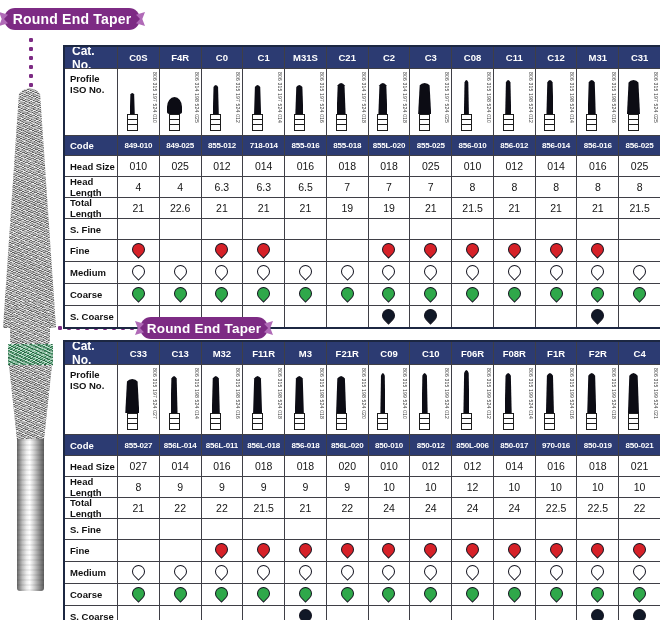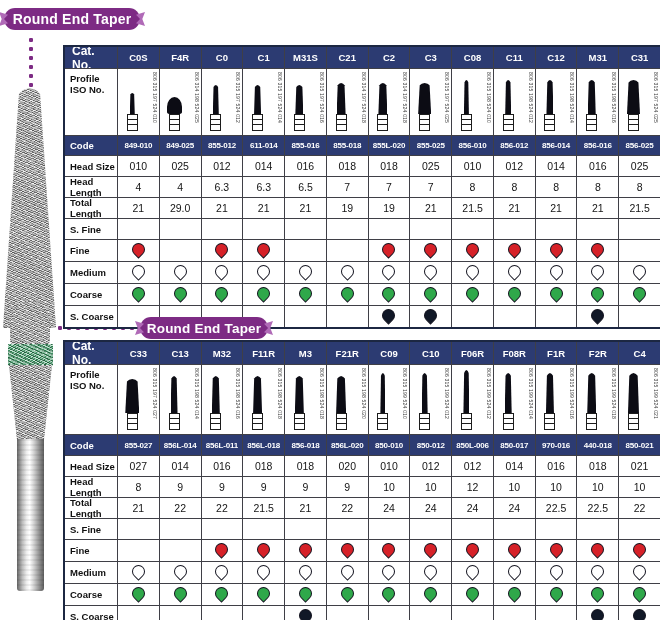--- a/index.html
+++ b/index.html
@@ -214,21 +214,21 @@
         <div class="bur">
           <div class="bur-head" style="width: 13px; height: 34px;"></div>
           <div class="bur-shank"></div>
         </div>
         <div class="iso">806 315 197 524 025</div>
       </div>
       <div class="cell navy lbl" style="color: rgb(255, 255, 255);">Code</div>
       <div class="cell navy codeval">849-010</div>
       <div class="cell navy codeval">849-025</div>
       <div class="cell navy codeval">855-012</div>
-      <div class="cell navy codeval">611-014</div>
+      <div class="cell navy codeval">718-014</div>
       <div class="cell navy codeval">855-016</div>
       <div class="cell navy codeval">855-018</div>
       <div class="cell navy codeval">855L-020</div>
       <div class="cell navy codeval">855-025</div>
       <div class="cell navy codeval">856-010</div>
       <div class="cell navy codeval">856-012</div>
       <div class="cell navy codeval">856-014</div>
       <div class="cell navy codeval">856-016</div>
       <div class="cell navy codeval">856-025</div>
       <div class="cell lbl">Head Size</div>
@@ -254,21 +254,21 @@
       <div class="cell val">7</div>
       <div class="cell val">7</div>
       <div class="cell val">7</div>
       <div class="cell val">8</div>
       <div class="cell val">8</div>
       <div class="cell val">8</div>
       <div class="cell val">8</div>
       <div class="cell val">8</div>
       <div class="cell lbl">Total Length</div>
       <div class="cell val">21</div>
-      <div class="cell val">29.0</div>
+      <div class="cell val">22.6</div>
       <div class="cell val">21</div>
       <div class="cell val">21</div>
       <div class="cell val">21</div>
       <div class="cell val">19</div>
       <div class="cell val">19</div>
       <div class="cell val">21</div>
       <div class="cell val">21.5</div>
       <div class="cell val">21</div>
       <div class="cell val">21</div>
       <div class="cell val">21</div>
@@ -535,21 +535,21 @@
       <div class="cell navy codeval">856L-014</div>
       <div class="cell navy codeval">856L-011</div>
       <div class="cell navy codeval">856L-018</div>
       <div class="cell navy codeval">856-018</div>
       <div class="cell navy codeval">856L-020</div>
       <div class="cell navy codeval">850-010</div>
       <div class="cell navy codeval">850-012</div>
       <div class="cell navy codeval">850L-006</div>
       <div class="cell navy codeval">850-017</div>
       <div class="cell navy codeval">970-016</div>
-      <div class="cell navy codeval">440-018</div>
+      <div class="cell navy codeval">850-019</div>
       <div class="cell navy codeval">850-021</div>
       <div class="cell lbl">Head Size</div>
       <div class="cell val">027</div>
       <div class="cell val">014</div>
       <div class="cell val">016</div>
       <div class="cell val">018</div>
       <div class="cell val">018</div>
       <div class="cell val">020</div>
       <div class="cell val">010</div>
       <div class="cell val">012</div>

